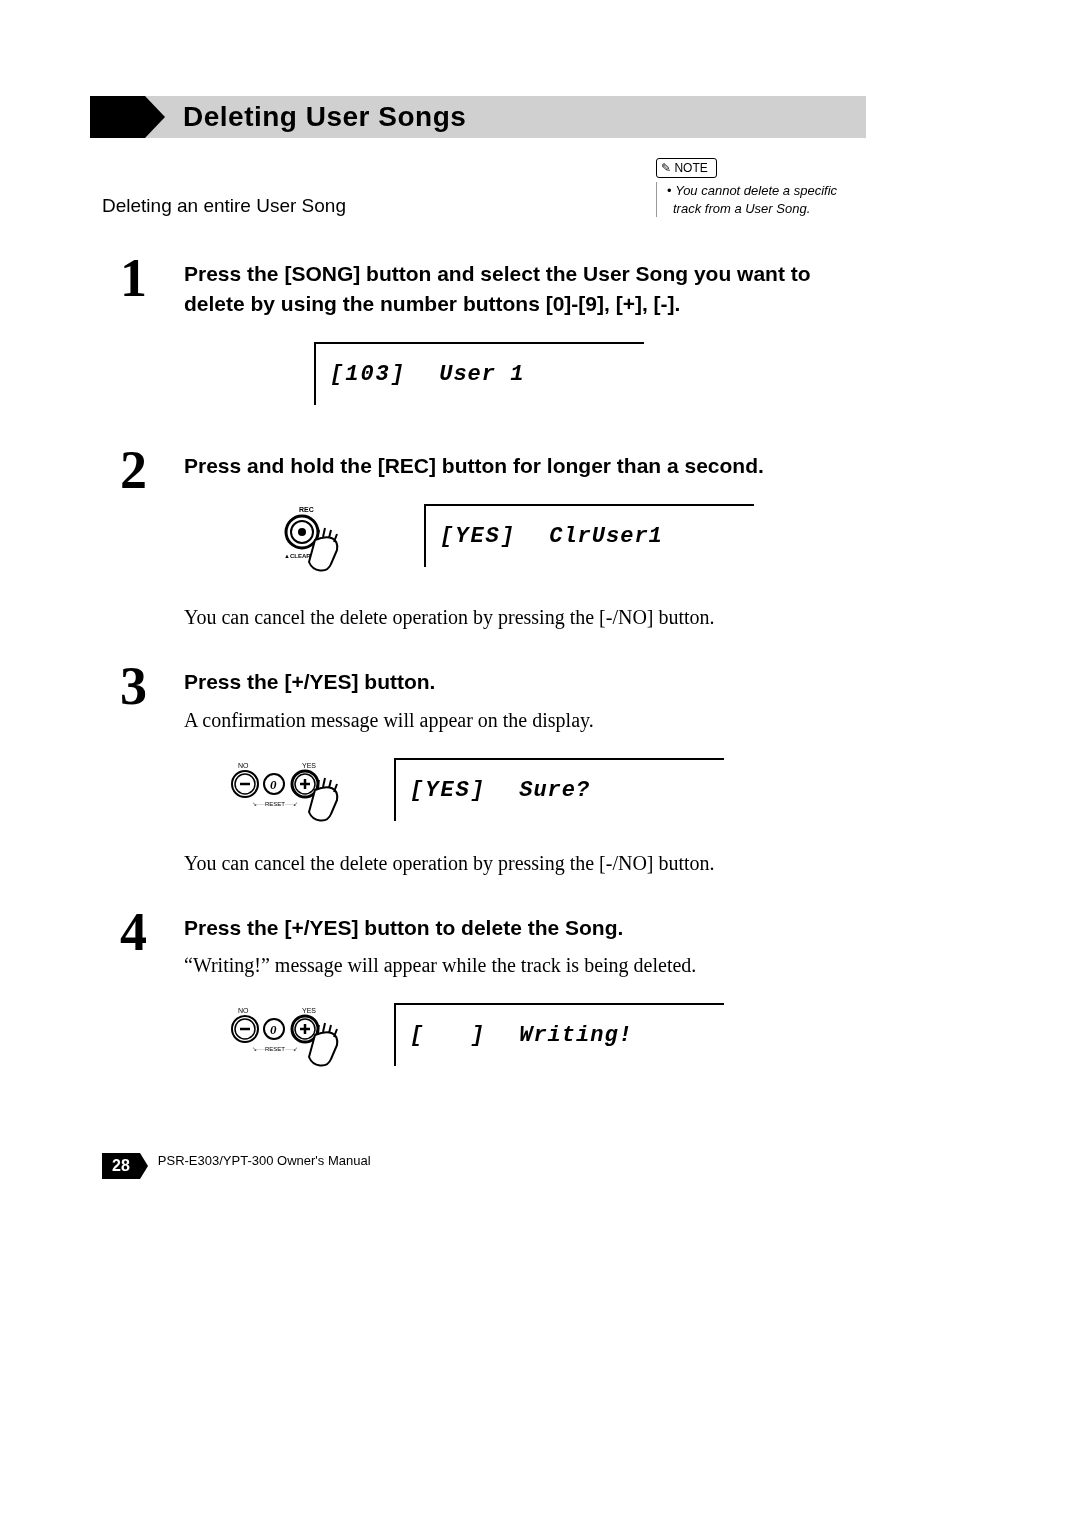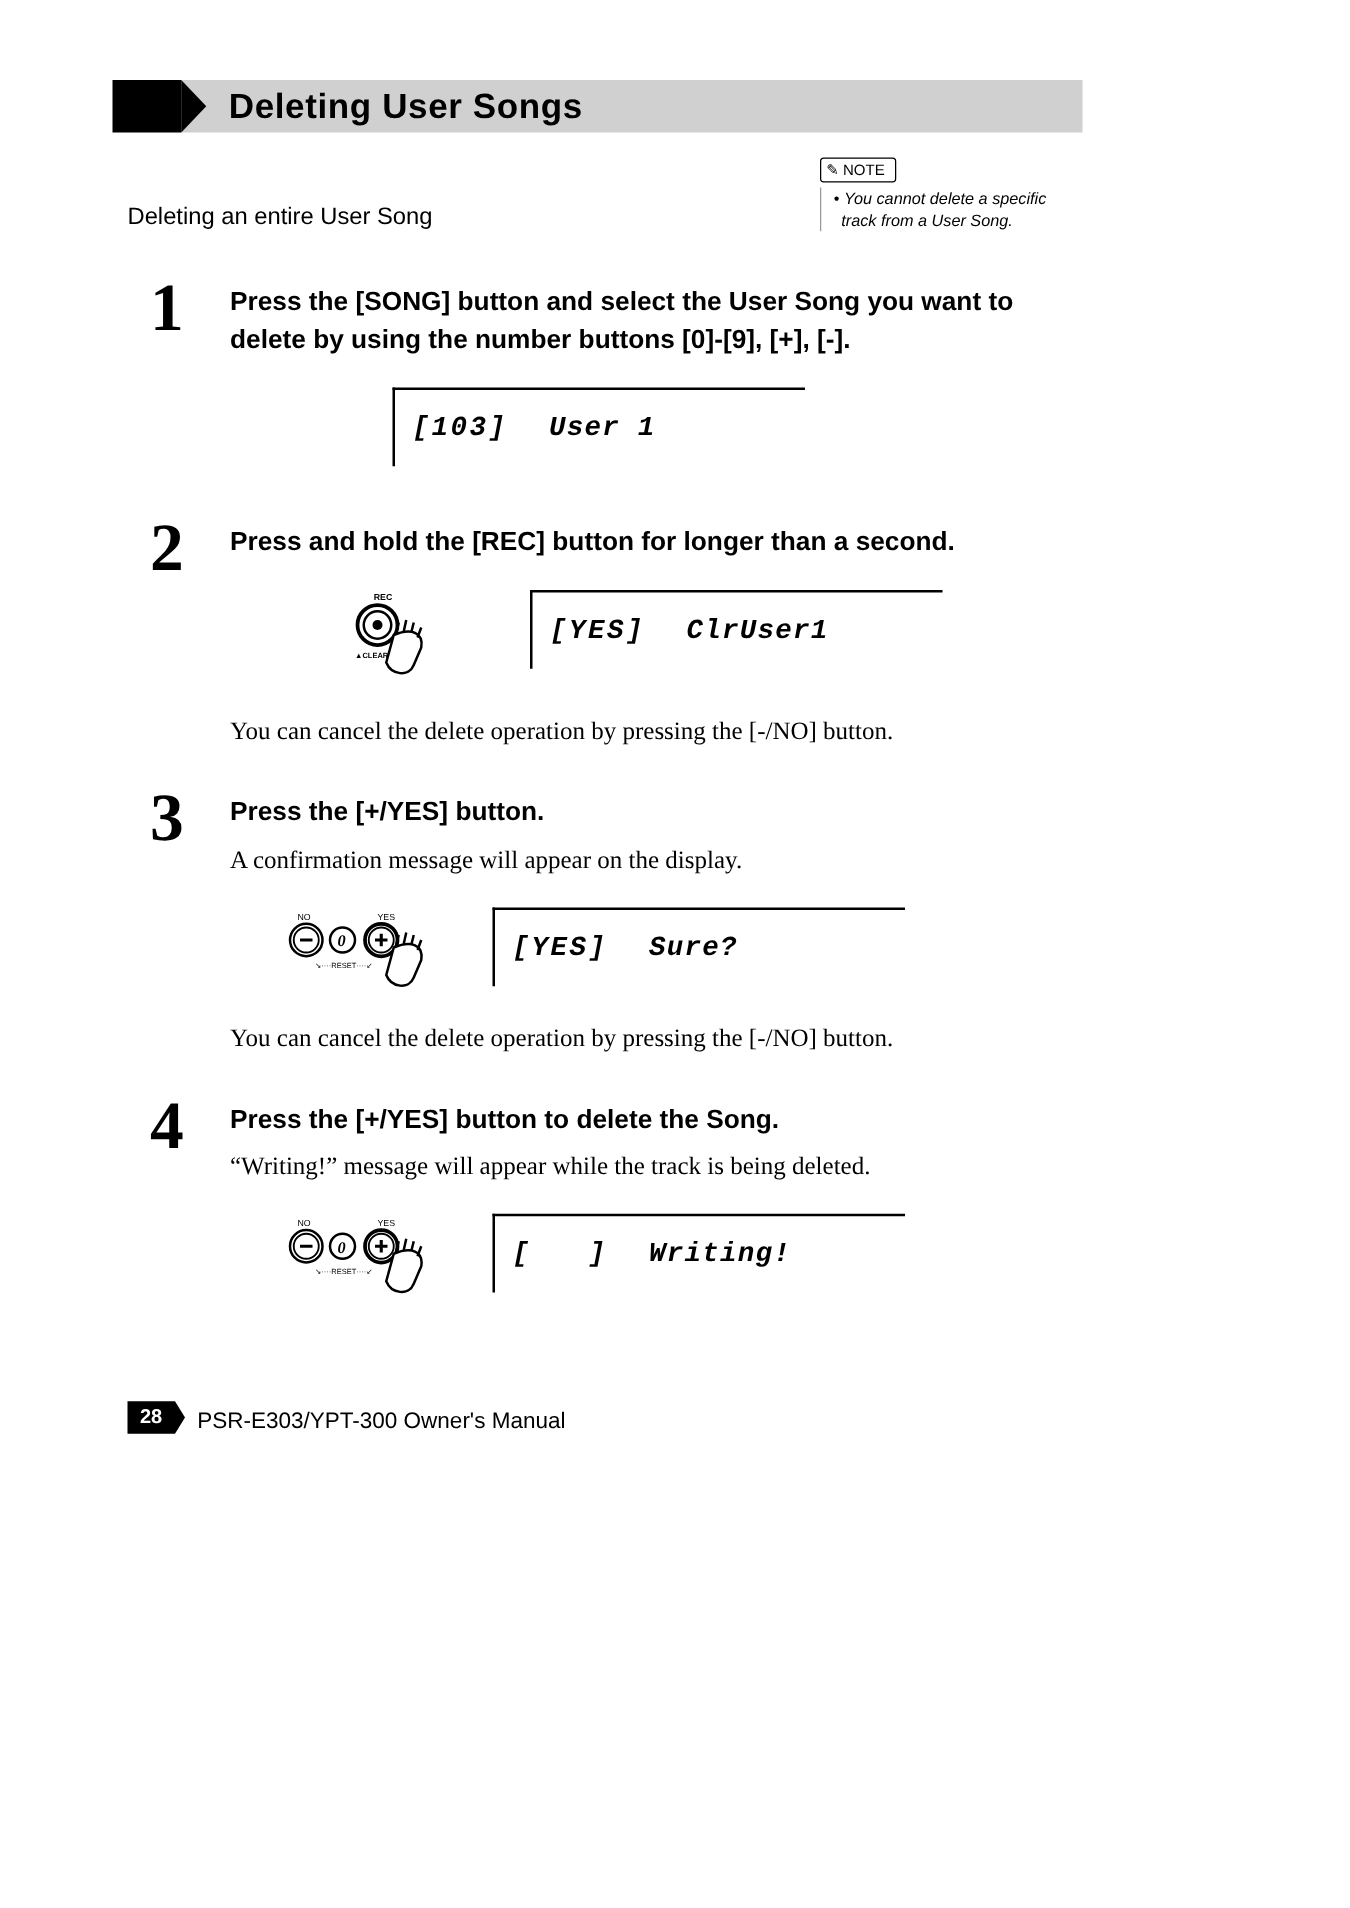--- a/index.html
+++ b/index.html
@@ -4,21 +4,21 @@
 <style>
   body {
     margin: 0;
     padding: 0;
     font-family: Arial, Helvetica, sans-serif;
     background: #fff;
     color: #000;
     width: 1080px;
   }
   .page {
-    padding: 64px 90px 50px 90px;
+    padding: 96px 90px 50px 90px;
     box-sizing: border-box;
     width: 956px;
   }
   .section-header {
     display: flex;
     align-items: stretch;
     margin-bottom: 20px;
     height: 42px;
   }
   .arrow-block {
@@ -140,21 +140,21 @@
     font-size: 14px;
     text-align: left;
     margin-top: 6px;
     margin-left: 64px;
   }
   .footer {
     position: relative;
     margin-top: 70px;
     padding-left: 12px;
     display: flex;
-    align-items: flex-end;
+    align-items: flex-start;
   }
   .page-num {
     background: #000;
     color: #fff;
     font-weight: bold;
     font-size: 16px;
     padding: 4px 10px;
     position: relative;
   }
   .page-num::after {
@@ -162,21 +162,21 @@
     position: absolute;
     right: -8px;
     top: 0;
     bottom: 0;
     width: 0;
     border-left: 8px solid #000;
     border-top: 13px solid transparent;
     border-bottom: 13px solid transparent;
   }
   .footer-text {
-    font-size: 18px;
+    font-size: 13px;
     margin-left: 18px;
   }
 </style>
 </head>
 <body>
 
 <div class="page">
 
   <div class="section-header">
     <div class="arrow-block"></div>

